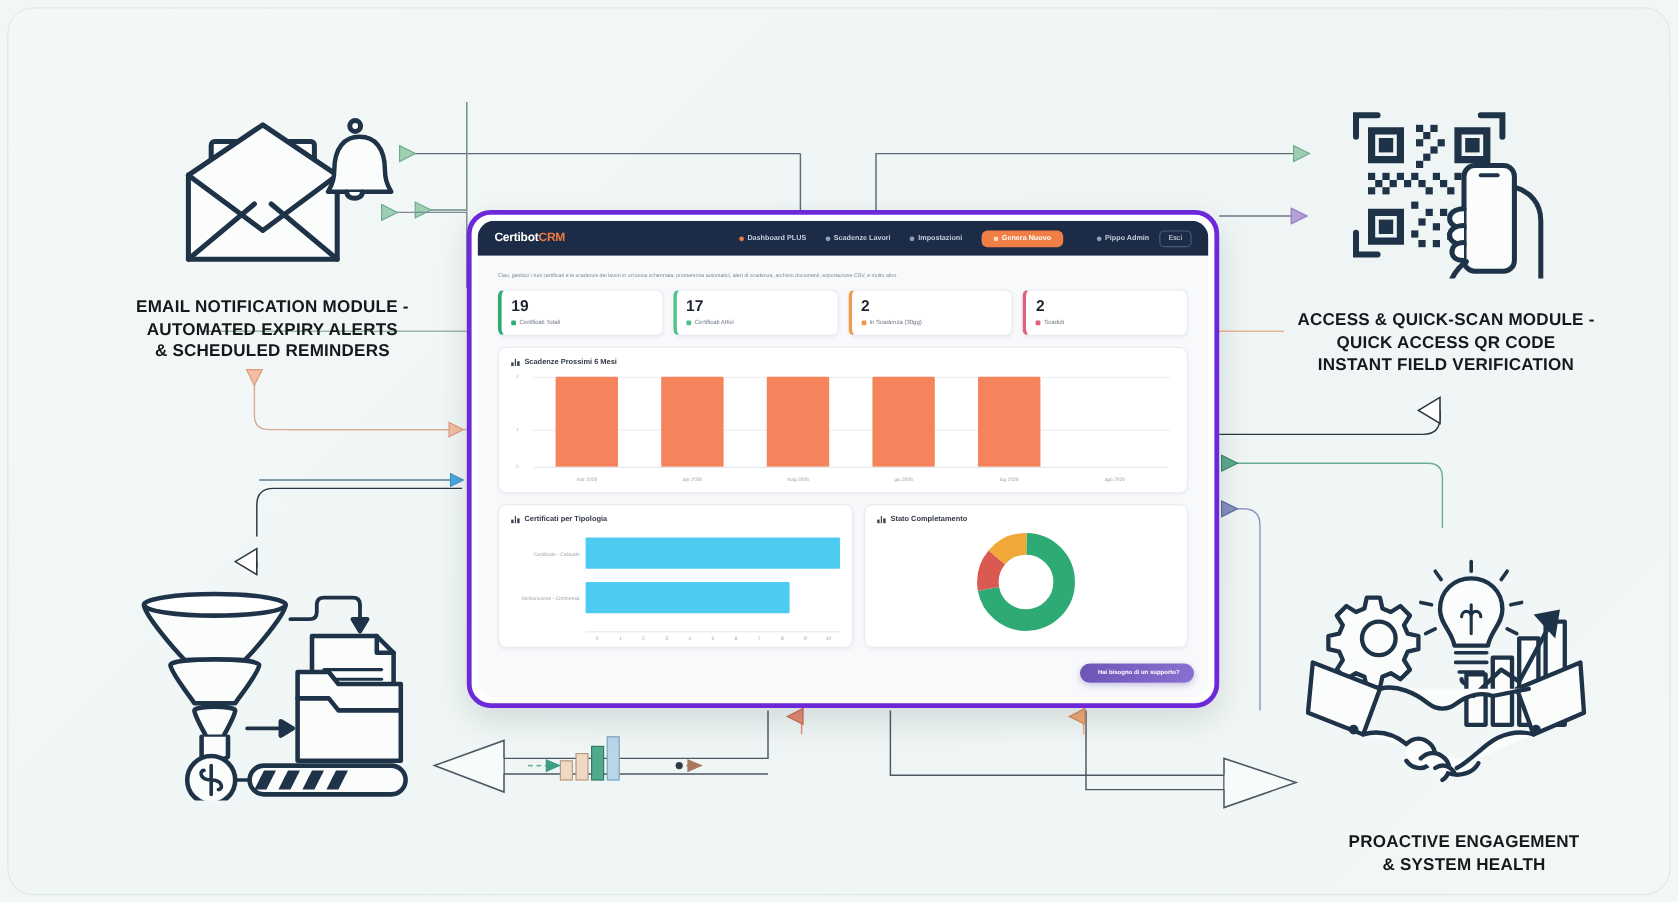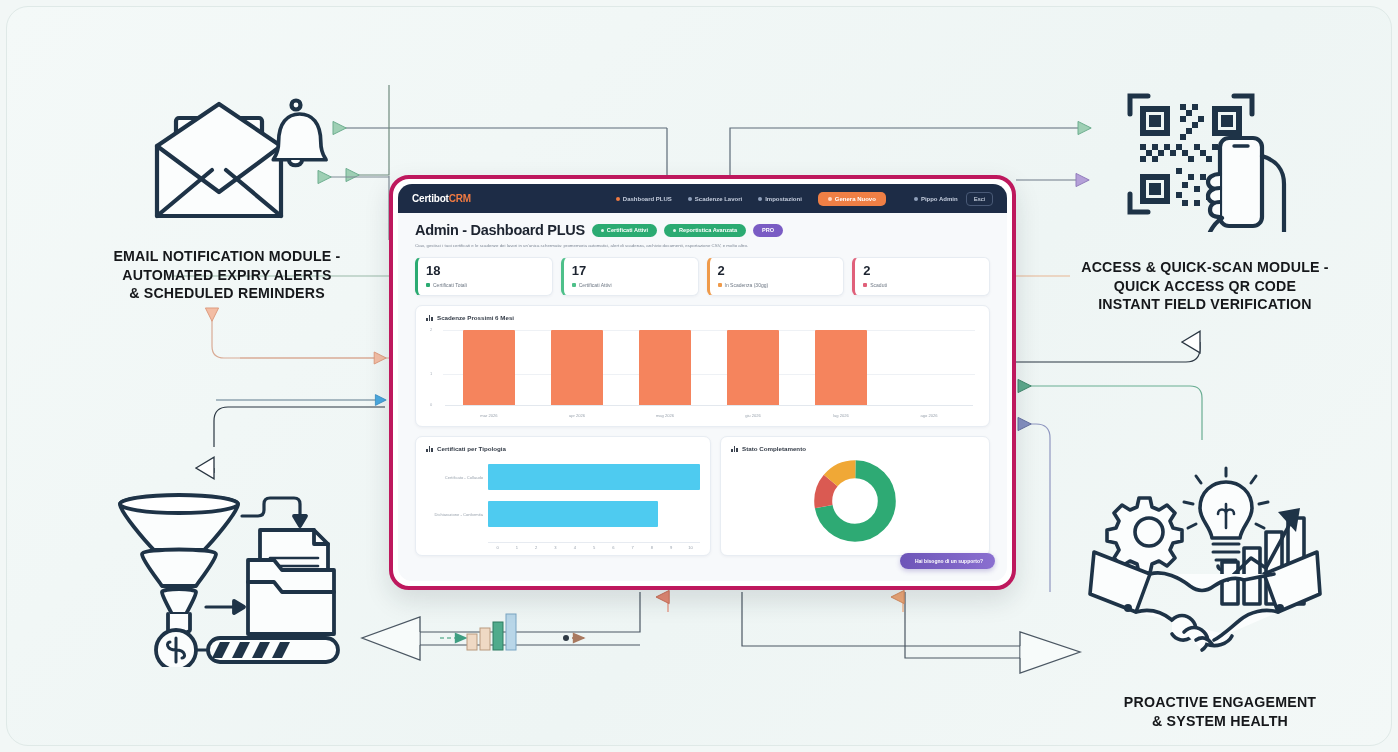--- a/index.html
+++ b/index.html
@@ -34,21 +34,21 @@
   }
   #cap-tl{ left:62px; top:247px; width:330px; }
   #cap-tr{ left:1040px; top:258px; width:330px; }
   #cap-bl{ left:62px; top:693px; width:340px; }
   #cap-br{ left:1070px; top:693px; width:300px; }
 
   
   #device{
     position:absolute; left:389px; top:175px; width:627px; height:415px;
     background:#ffffff;
-    border:4px solid #be185d;
+    border:4px solid #6d28d9;
     border-radius:20px;
     padding:5px;
     box-shadow:0 10px 26px rgba(20,35,50,.13);
     overflow:hidden;
   }
   #screen{
     width:100%; height:100%;
     background:#f7f9fb;
     border-radius:14px;
     overflow:hidden;
@@ -486,40 +486,26 @@
           <div class="nav-user">
             <span class="nav-dot"></span>
             <span>Pippo Admin</span>
           </div>
           <div class="nav-btn">Esci</div>
         </div>
       </div>
 
       <div class="page">
 
-        <div class="title-row">
-          <div class="page-title">Admin - Dashboard PLUS</div>
-          <div class="badge green">
-            <span class="bdot"></span>
-            <span>Certificati Attivi</span>
-          </div>
-          <div class="badge green">
-            <span class="bdot"></span>
-            <span>Reportistica Avanzata</span>
-          </div>
-          <div class="badge purple">
-            <span>PRO</span>
-          </div>
-        </div>
 
         <div class="page-sub">Ciao, gestisci i tuoi certificati e le scadenze dei lavori in un'unica schermata: promemoria automatici, alert di scadenza, archivio documenti, esportazione CSV, e molto altro.</div>
 
         <div class="kpi-row">
           <div class="kpi" style="border-left-color:#2bab72">
-            <div class="kpi-val">18</div>
+            <div class="kpi-val">19</div>
             <div class="kpi-lbl">
               <span class="kdot" style="background:#2bab72"></span>
               <span>Certificati Totali</span>
             </div>
           </div>
           <div class="kpi" style="border-left-color:#4ec08a">
             <div class="kpi-val">17</div>
             <div class="kpi-lbl">
               <span class="kdot" style="background:#4ec08a"></span>
               <span>Certificati Attivi</span>

